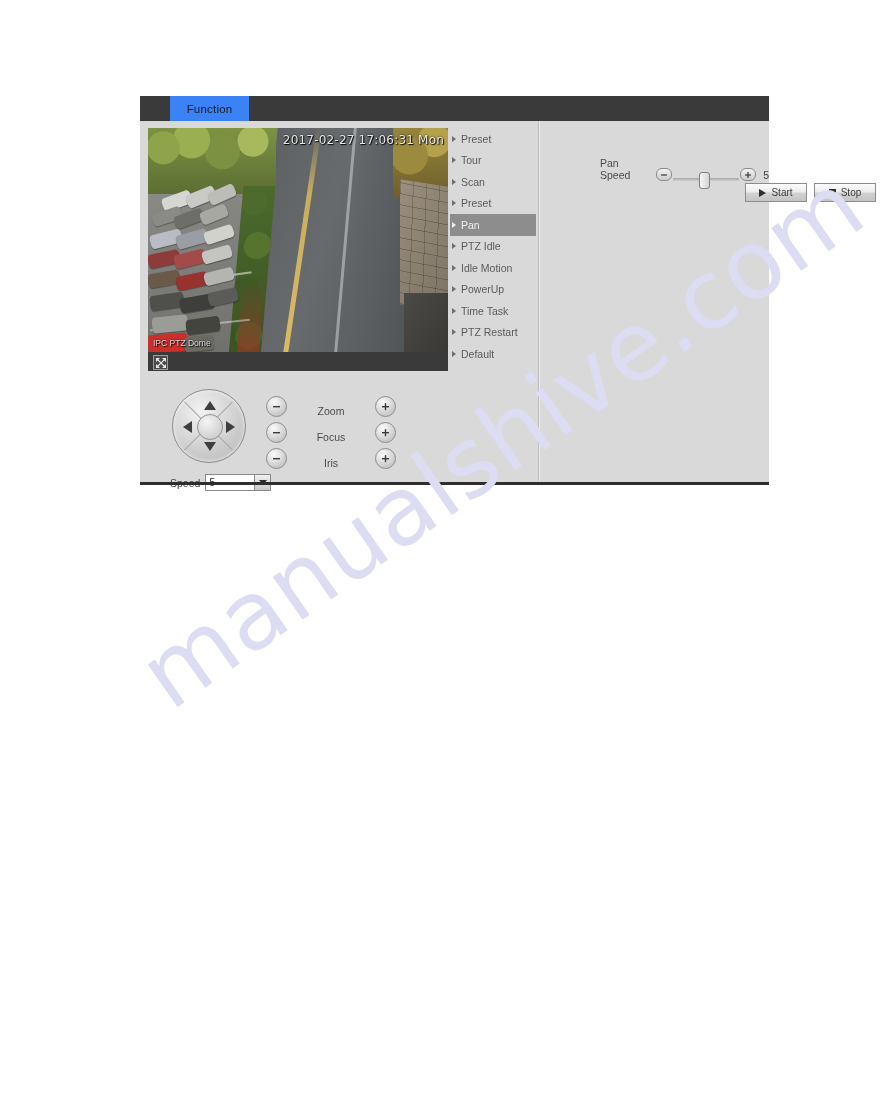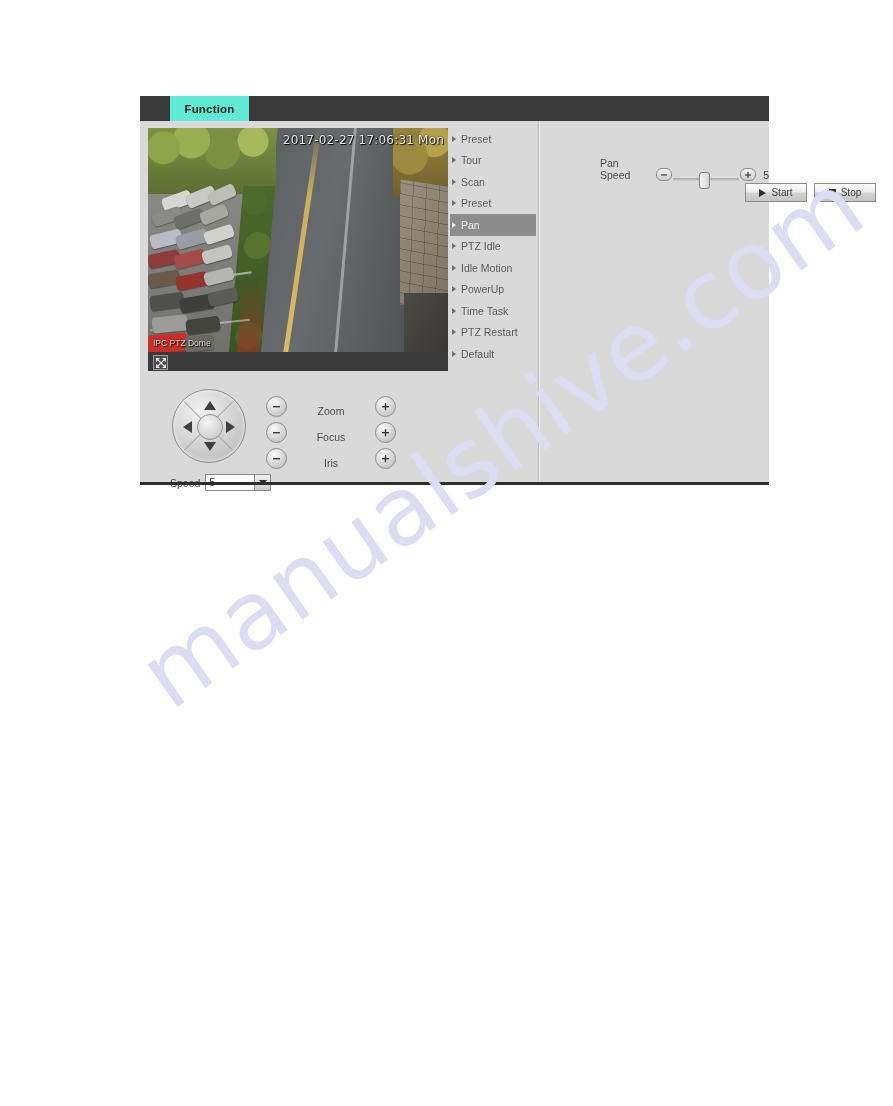--- a/index.html
+++ b/index.html
@@ -42,24 +42,24 @@
   
   #header-bar{
     position:absolute;left:0;top:0;
     width:629px;height:25px;
     background:#3a3a3a;
   }
   #tab-function{
     position:absolute;
     left:30px;top:0;
     width:79px;height:25px;
-    background:#5eead4;
+    background:#3b82f6;
     color:#1c1c1c;
     font-size:11.5px;
-    font-weight:bold;
+    font-weight:normal;
     display:flex;align-items:center;justify-content:center;
     letter-spacing:0.2px;
   }
   #panel-body{
     position:absolute;
     left:0;top:25px;
     width:629px;height:360px;
     background:#d9d9d9;
   }
   #panel-bottom-border{

